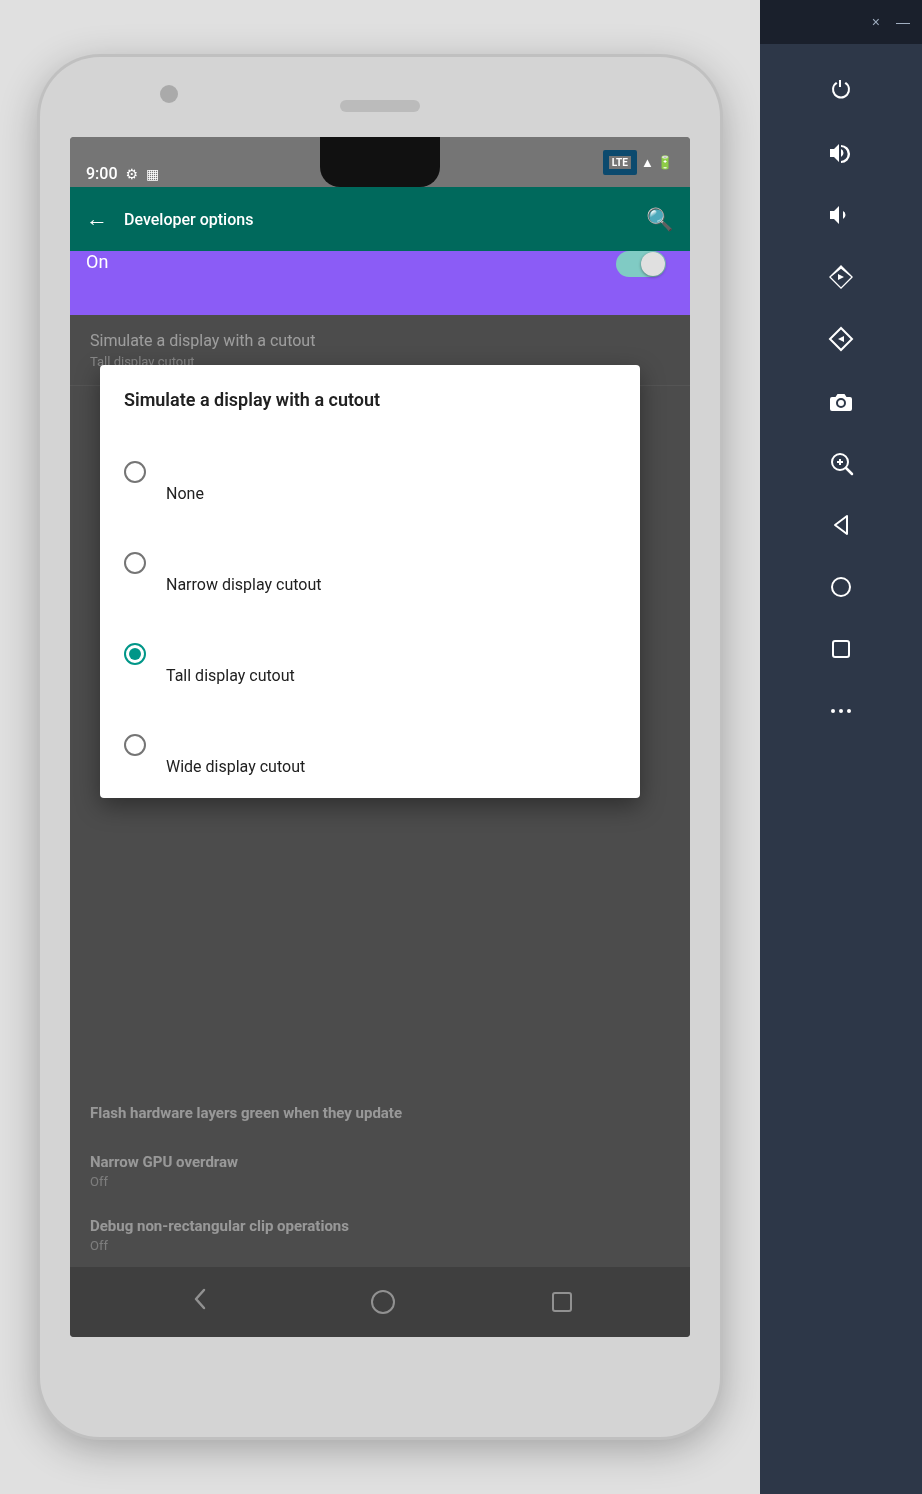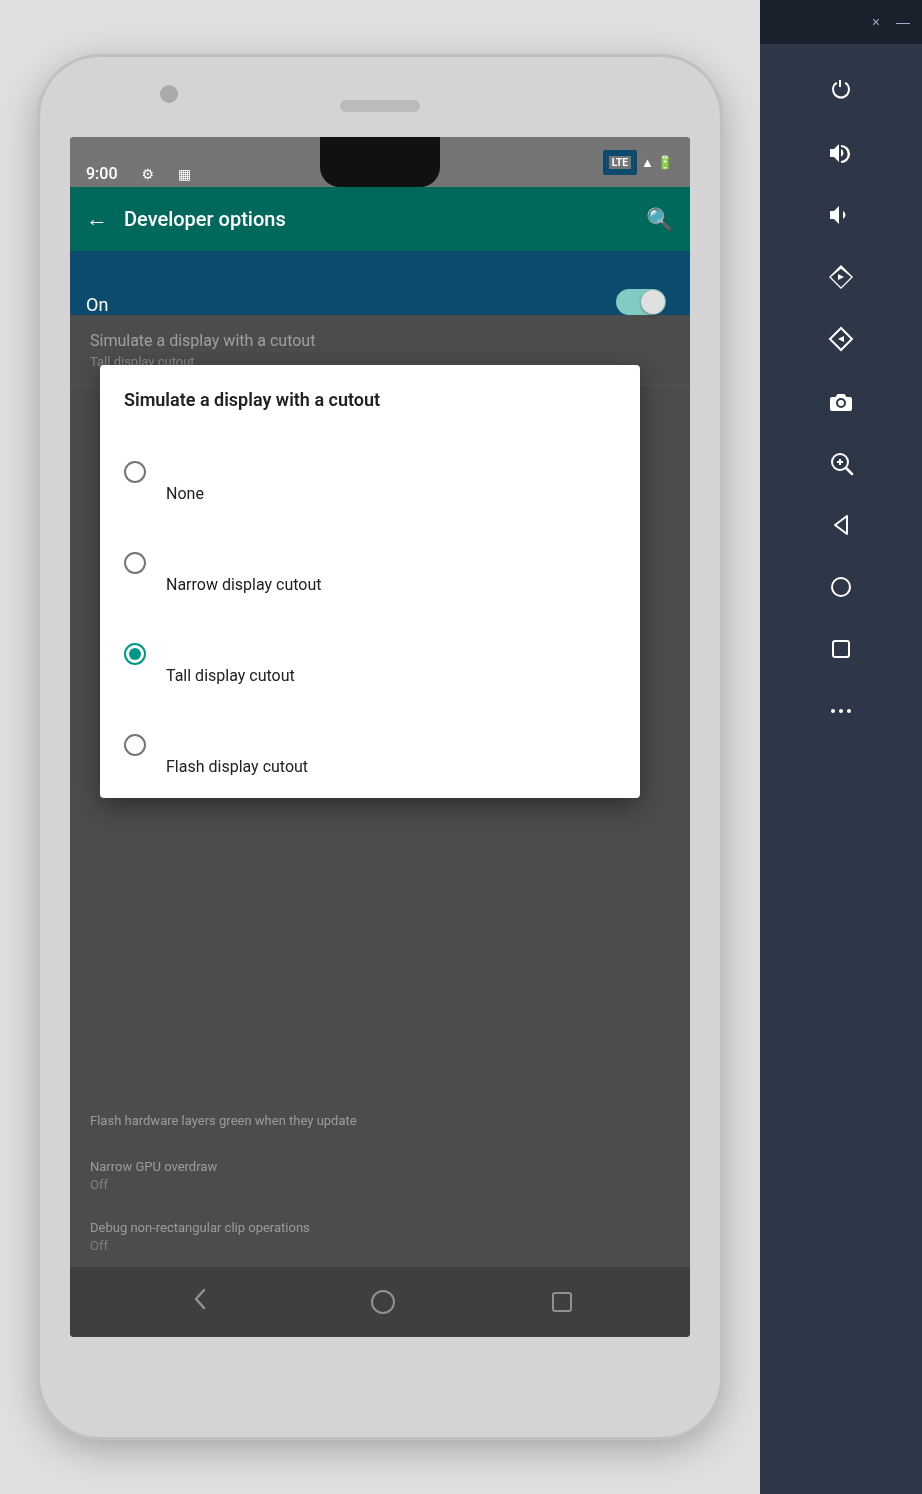--- a/index.html
+++ b/index.html
@@ -98,21 +98,21 @@
       position: absolute;
       top: 0;
       z-index: 5;
     }
     .status-bar-left {
       font-size: 16px;
       color: white;
       font-weight: 500;
       display: flex;
       align-items: center;
-      gap: 24px;
+      gap: 8px;
       margin-top: 23px;
     }
     .status-bar-left .gear-icon,
     .status-bar-left .sim-icon {
       color: white;
       font-size: 14px;
     }
     .status-bar-right {
       display: flex;
       align-items: center;
@@ -134,36 +134,36 @@
       z-index: 5;
     }
     .app-bar-back {
       color: white;
       font-size: 22px;
       margin-right: 16px;
       cursor: pointer;
     }
     .app-bar-title {
       color: white;
-      font-size: 20px;
+      font-size: 16px;
       font-weight: 500;
       flex: 1;
     }
     .app-bar-search {
       color: white;
       font-size: 22px;
     }
 
     
     .on-bar {
       width: 100%;
       height: 64px;
-      background: #0c4a6e;
-      display: flex;
-      align-items: flex-end;
+      background: #8b5cf6;
+      display: flex;
+      align-items: flex-start;
       padding: 0 16px;
       position: absolute;
       top: 114px;
       z-index: 5;
     }
     .on-label {
       color: white;
       font-size: 18px;
       flex: 1;
     }
@@ -270,22 +270,23 @@
     .bottom-items {
       position: absolute;
       bottom: 70px;
       width: 100%;
     }
     .bottom-item {
       padding: 14px 20px;
     }
     .bottom-item-title {
       color: rgba(255,255,255,0.85);
-      font-size: 13px;
+      font-size: 15px;
       margin-bottom: 3px;
+      font-weight: bold;
     }
     .bottom-item-sub {
       color: rgba(255,255,255,0.55);
       font-size: 13px;
     }
 
     
     .nav-bar {
       width: 100%;
       height: 70px;
@@ -452,21 +453,21 @@
 
           <div class="radio-option">
             <div class="radio-outer selected">
               <div class="radio-inner"></div>
             </div>
             <span class="radio-label">Tall display cutout</span>
           </div>
 
           <div class="radio-option">
             <div class="radio-outer"></div>
-            <span class="radio-label">Flash display cutout</span>
+            <span class="radio-label">Wide display cutout</span>
           </div>
         </div>
       </div>
 
       <div class="bottom-items">
         <div class="bottom-item">
           <div class="bottom-item-title">Flash hardware layers green when they update</div>
         </div>
         <div class="bottom-item">
           <div class="bottom-item-title">Narrow GPU overdraw</div>

